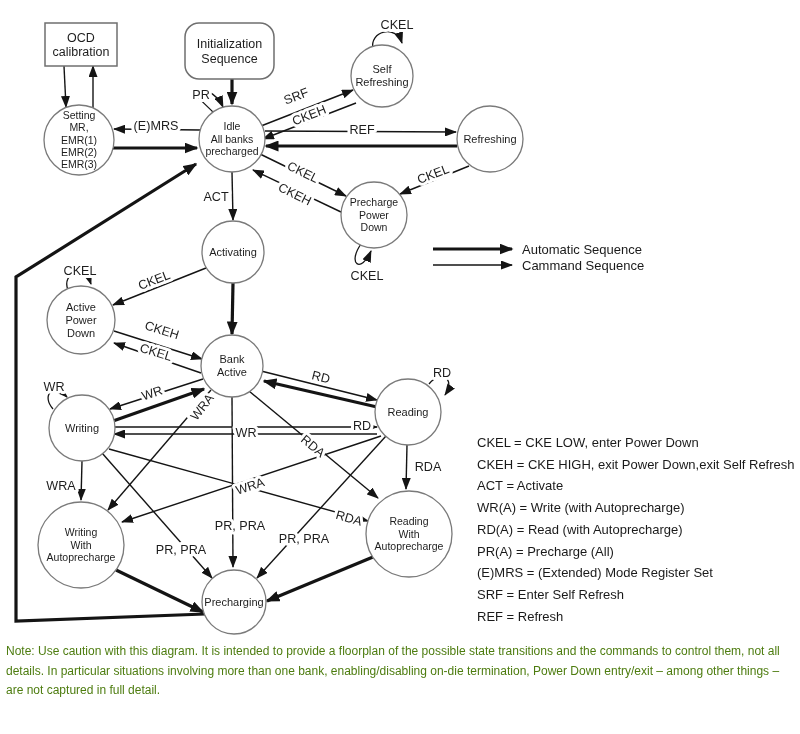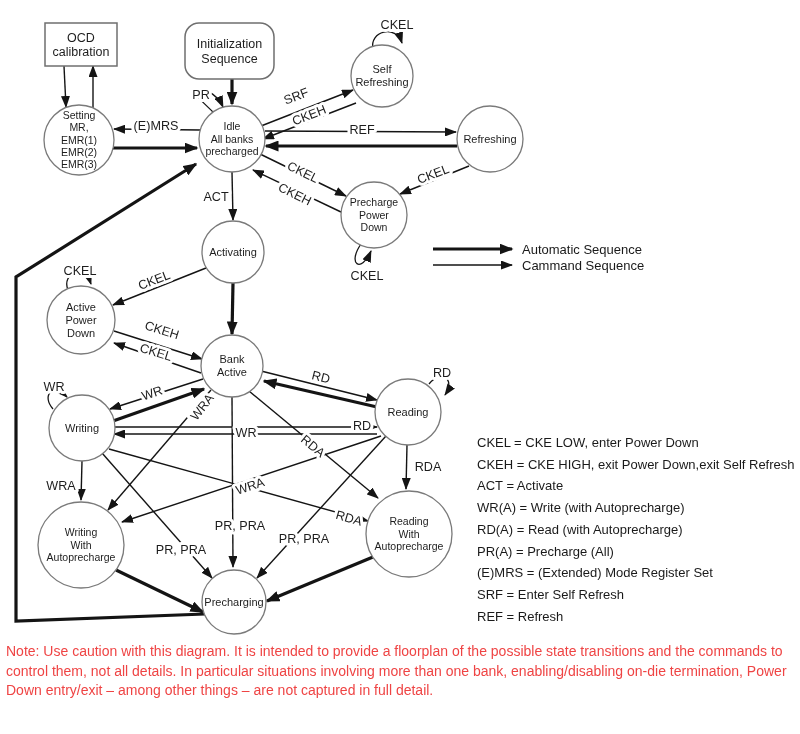--- a/index.html
+++ b/index.html
@@ -7,21 +7,21 @@
   .stage{position:absolute;inset:0;background:#fff;}
   svg{display:block;}
   .node-shape{fill:#ffffff;stroke:#7a7a7a;stroke-width:1.3px;}
   .box-shape{fill:#ffffff;stroke:#6f6f6f;stroke-width:1.5px;}
   .nlabel{fill:#1d1d1d;text-anchor:middle;}
   .elabel{font-size:12.6px;fill:#1d1d1d;text-anchor:middle;stroke:#ffffff;stroke-width:6px;paint-order:stroke;stroke-linejoin:round;}
   .edge{fill:none;stroke:#141414;}
   .loop{fill:none;stroke:#141414;stroke-width:1.3px;}
   .abbr{font-size:13px;fill:#1a1a1a;}
   .legend-label{font-size:13px;fill:#1a1a1a;}
-  .note{position:absolute;left:6px;top:642px;width:788px;font-size:14px;line-height:19.6px;color:#ef4444;margin:0;}
+  .note{position:absolute;left:6px;top:642px;width:788px;font-size:12px;line-height:19.6px;color:#4d7c0f;margin:0;}
 </style>
 </head>
 <body>
 
 <div class="stage">
   <svg id="diagram" width="800" height="640" viewBox="0 0 800 640" xmlns="http://www.w3.org/2000/svg">
     <defs>
       <marker id="ah-thin" markerUnits="userSpaceOnUse" markerWidth="12" markerHeight="9" refX="11" refY="4.5" orient="auto">
         <path d="M0,0 L12,4.5 L0,9 Z" fill="#141414"></path>
       </marker>

